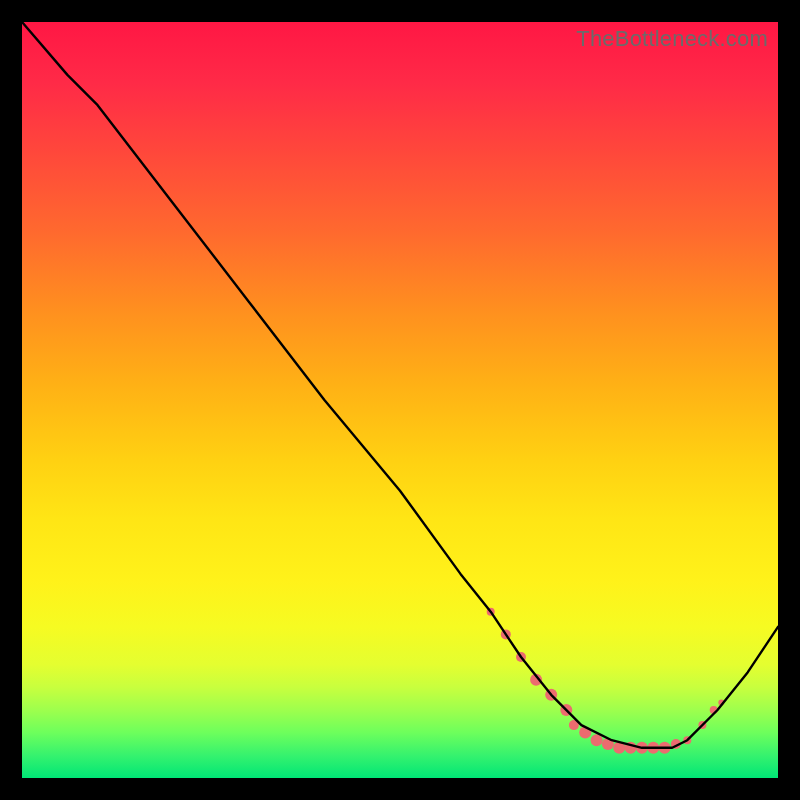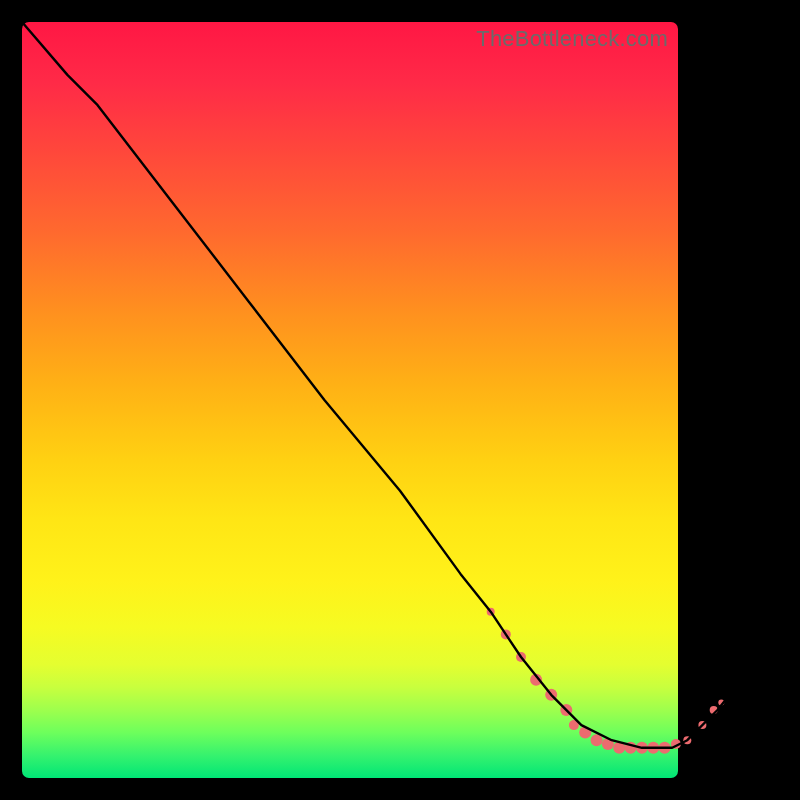--- a/index.html
+++ b/index.html
@@ -14,21 +14,21 @@
   .stage {
     position: relative;
     width: 800px;
     height: 800px;
     background: #000;
   }
   .plot {
     position: absolute;
     left: 22px;
     top: 22px;
-    width: 656px;
+    width: 756px;
     height: 756px;
     
     background: linear-gradient(
       to bottom,
       #ff1744 0%,
       #ff2a47 8%,
       #ff4a3a 18%,
       #ff6a2e 28%,
       #ff8f1f 38%,
       #ffb115 48%,
@@ -36,21 +36,20 @@
       #ffe615 66%,
       #fff21a 74%,
       #f6fb22 80%,
       #e4fe30 85%,
       #c8ff3e 88%,
       #9eff4d 91%,
       #6dff5c 94%,
       #36f26e 97%,
       #00e676 100%
     );
-    border-radius: 7px;
   }
   .watermark {
     position: absolute;
     top: 4px;
     right: 10px;
     color: #6b6b6b;
     font-size: 22px;
     letter-spacing: 0.2px;
     font-weight: 400;
     user-select: none;

